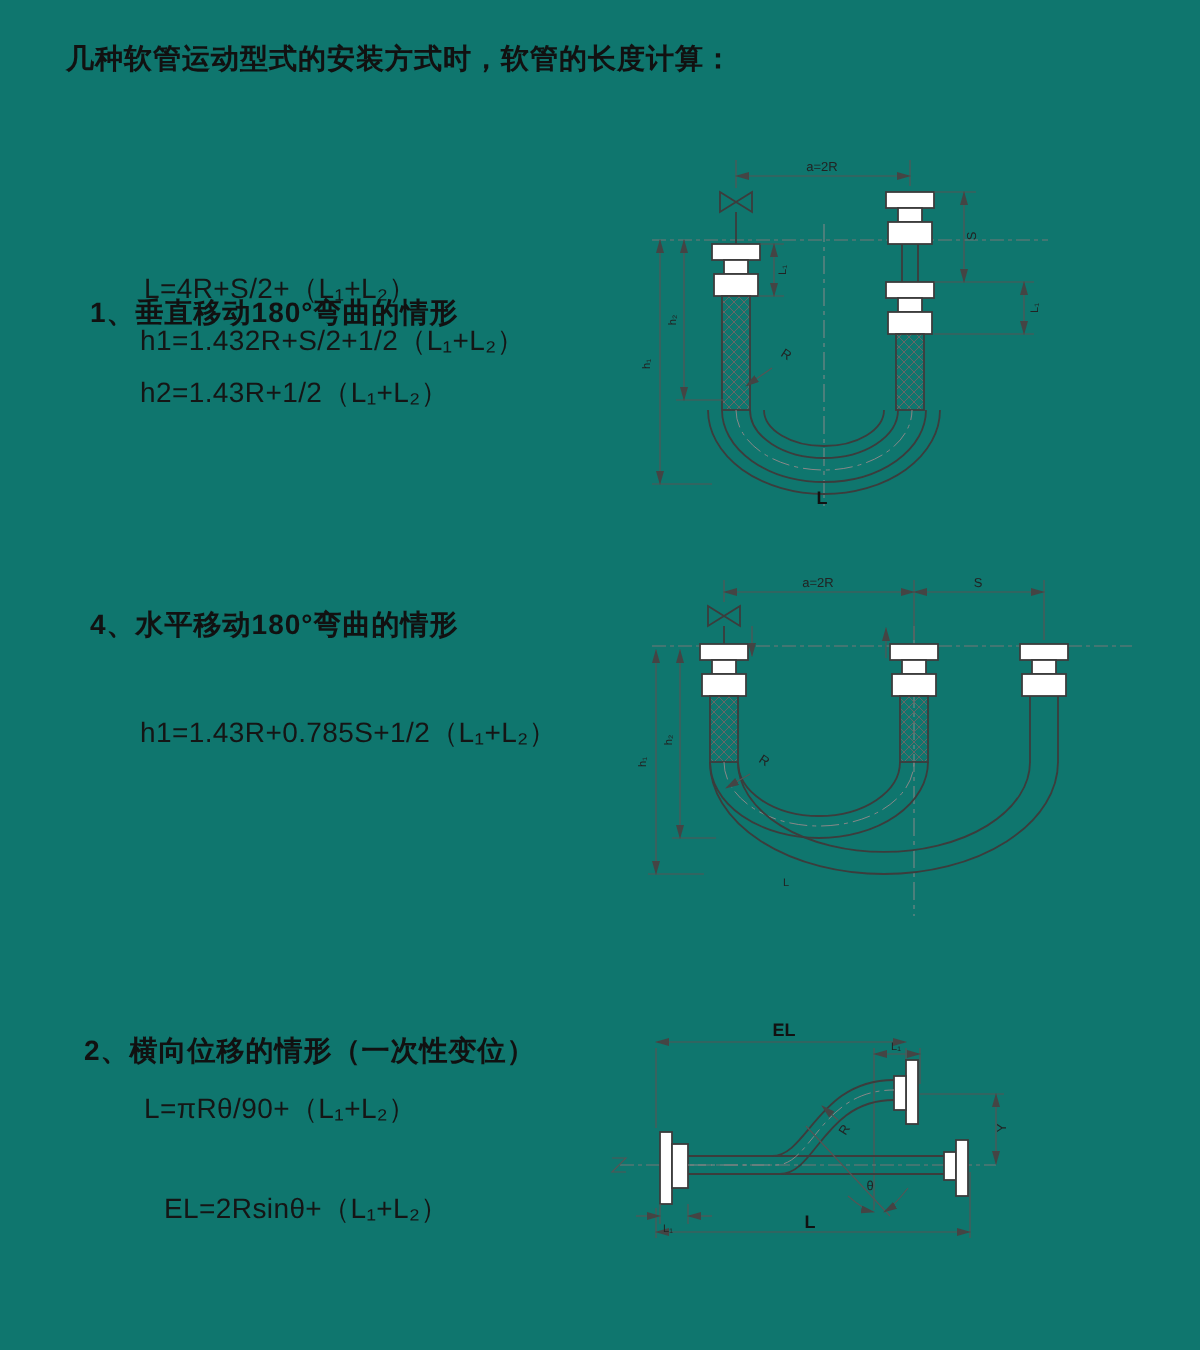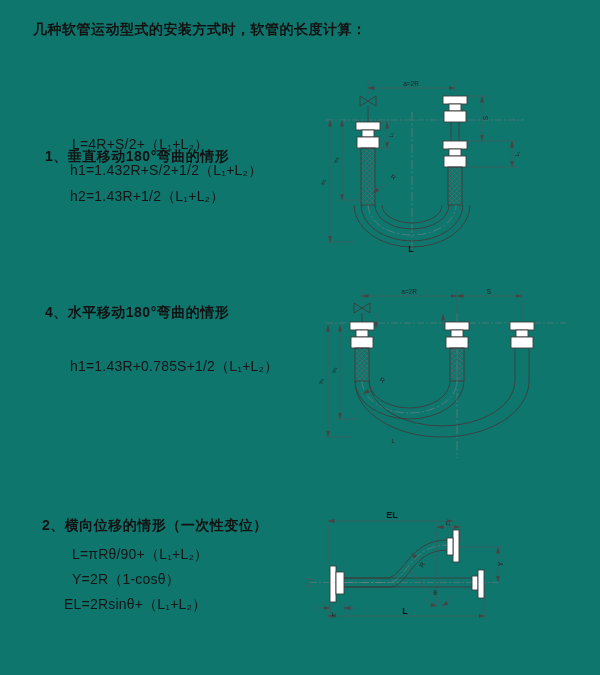--- a/index.html
+++ b/index.html
@@ -30,22 +30,21 @@
   <div class="sec-heading" style="left:45px;top:108px;margin-top:40px;">1、垂直移动180°弯曲的情形</div>
   <div class="formula" style="left:72px;top:136px;">L=4R+S/2+（L₁+L₂）</div>
   <div class="formula" style="left:70px;top:162px;">h1=1.432R+S/2+1/2（L₁+L₂）</div>
   <div class="formula" style="left:70px;top:188px;">h2=1.43R+1/2（L₁+L₂）</div>
 
   <div class="sec-heading" style="left:45px;top:304px;">4、水平移动180°弯曲的情形</div>
   <div class="formula" style="left:70px;top:358px;">h1=1.43R+0.785S+1/2（L₁+L₂）</div>
 
   <div class="sec-heading" style="left:42px;top:517px;">2、横向位移的情形（一次性变位）</div>
   <div class="formula" style="left:72px;top:546px;">L=πRθ/90+（L₁+L₂）</div>
-  <div class="formula" style="left:72px;top:571px;">Y=2R（1-cosθ）</div>
-  <div class="formula" style="left:64px;top:596px;">EL=2Rsinθ+（L₁+L₂）</div>
+  <div class="formula" style="left:82px;top:596px;">EL=2Rsinθ+（L₁+L₂）</div>
 
   <div class="diag" style="left:312px;top:76px;width:280px;height:180px;">
     <svg width="280" height="180" viewBox="0 0 280 180">
       <defs>
         <pattern id="braid" width="5" height="5" patternUnits="userSpaceOnUse">
           <path d="M0,5 L5,0 M0,0 L5,5" stroke="#666" stroke-width="0.5" fill="none"></path>
         </pattern>
         <marker id="ar" markerWidth="7" markerHeight="4" refX="6.5" refY="2" orient="auto-start-reverse" markerUnits="userSpaceOnUse">
           <path d="M0,0 L7,2 L0,4 Z" fill="#444"></path>
         </marker>

